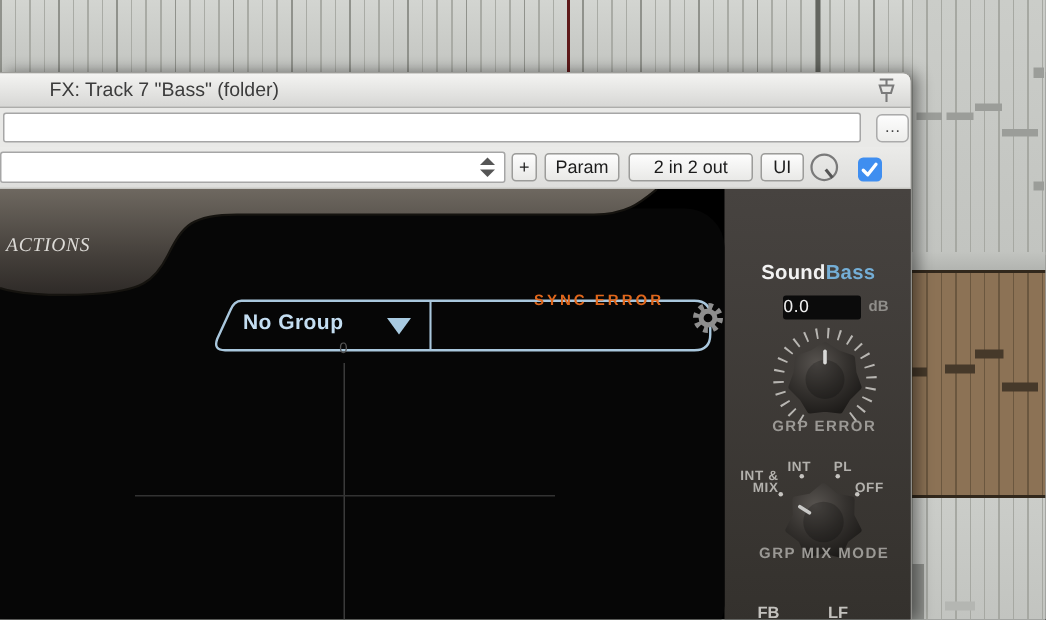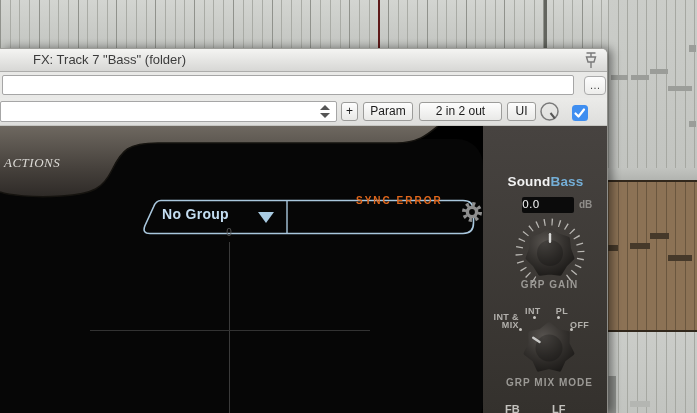--- a/index.html
+++ b/index.html
@@ -110,21 +110,21 @@
   #db-display { position:absolute; left:39px; top:71px; width:52px; height:16px;
     background:#0b0b0b; border-radius:2px; color:#ececec; font-size:11px;
     line-height:16px; font-family:"DejaVu Sans", sans-serif; }
   #db-unit { position:absolute; left:96px; top:73px; font-size:10px; font-weight:bold; color:#908e8a; }
   .knob-svg { position:absolute; }
   #gain-knob { left:29px; top:89px; }
   #mix-knob  { left:28px; top:184px; }
   .panel-label { position:absolute; left:0; width:133px; text-align:center;
     font-size:10px; font-weight:bold; letter-spacing:1px; color:#9b9995; }
   #gain-label { top:153px; }
-  #mix-label  { top:251px; }
+  #mix-label  { top:238px; }
   .mode-label { position:absolute; font-size:9px; font-weight:bold; color:#b3b1ad;
     letter-spacing:.4px; line-height:8px; }
   #opt-intmix { left:6px; top:187px; width:30px; text-align:right; }
   #opt-int { left:42px; top:181px; width:22px; text-align:left; }
   #opt-pl  { left:70px; top:181px; width:18px; text-align:center; }
   #opt-off { left:87px; top:195px; width:26px; text-align:left; }
   .mode-dot { position:absolute; width:3px; height:3px; border-radius:50%; background:#c6c4c0; }
   #dot-intmix { left:36px; top:202px; } #dot-int { left:50px; top:190px; }
   #dot-pl { left:74px; top:190px; }    #dot-off { left:87px; top:202px; }
   .bottom-label { position:absolute; top:277px; font-size:11px; font-weight:bold; color:#c4c2be; }
@@ -210,21 +210,21 @@
             <stop offset="0%" stop-color="#57534f"></stop>
             <stop offset="55%" stop-color="#35322f"></stop>
             <stop offset="100%" stop-color="#1d1b19"></stop>
           </radialGradient>
         </defs>
         <path d="M-15.5,26.85 A31,31 0 1 1 15.5,26.85" fill="none" stroke="#b8b6b2" stroke-width="7" stroke-dasharray="1.3 6.2"></path>
         <path fill="url(#kg)" stroke="url(#kg)" stroke-width="4" stroke-linejoin="round" d="M0.00,-23.00L8.46,-17.57L17.98,-14.34L19.01,-4.34L22.42,5.12L15.25,12.16L9.98,20.72L0.00,19.50L-9.98,20.72L-15.25,12.16L-22.42,5.12L-19.01,-4.34L-17.98,-14.34L-8.46,-17.57Z"></path>
         <circle r="13" fill="rgba(0,0,0,0.22)"></circle>
         <rect x="-1.2" y="-20" width="2.4" height="10" rx="1.2" fill="#d9d9d7"></rect>
       </svg>
-      <div class="panel-label" id="gain-label">GRP GAIN</div>
+      <div class="panel-label" id="gain-label">GRP ERROR</div>
 
       <div class="mode-label" id="opt-intmix">
         <div>INT &amp;</div>
         <div>MIX</div>
       </div>
       <div class="mode-label" id="opt-int">INT</div>
       <div class="mode-label" id="opt-pl">PL</div>
       <div class="mode-label" id="opt-off">OFF</div>
       <div class="mode-dot" id="dot-intmix"></div>
       <div class="mode-dot" id="dot-int"></div>

